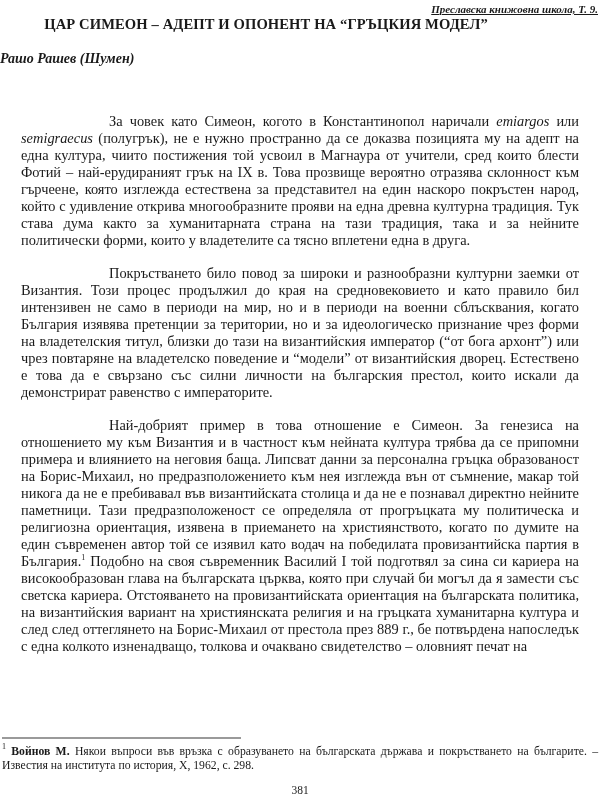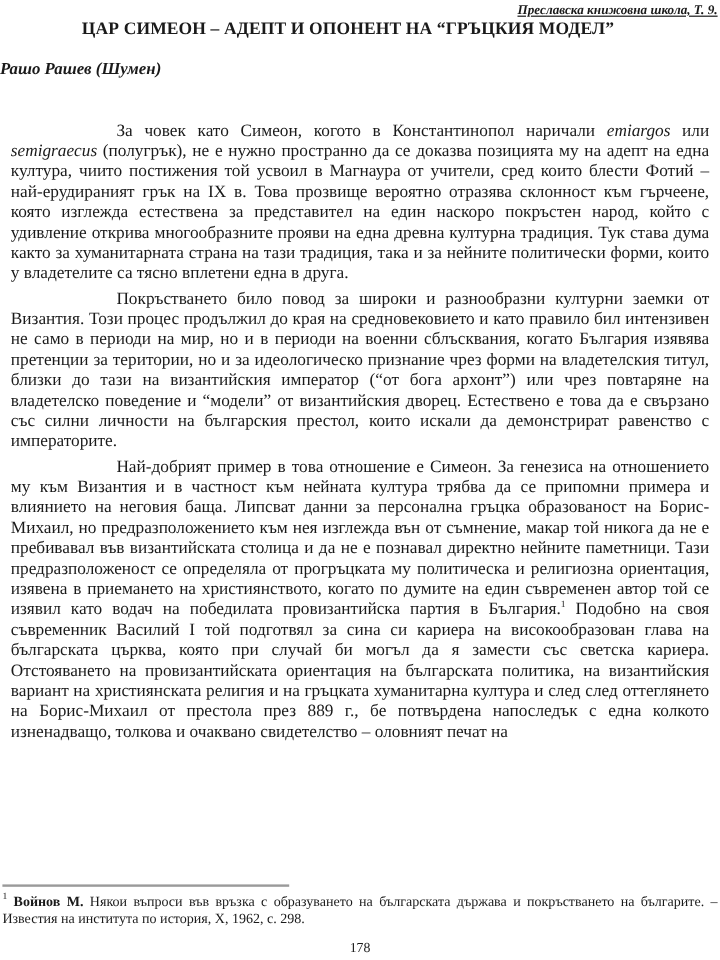--- a/index.html
+++ b/index.html
@@ -8,31 +8,31 @@
       font-family: "Liberation Serif", "DejaVu Serif", serif;
       color: #1a1a1a;
     }
     .running-head {
       position: absolute; top: 3px; right: 2px;
       font-size: 11px; font-weight: bold; font-style: italic;
       text-decoration: underline;
     }
     .title {
       position: absolute; top: 16px; left: 0; width: 532px; text-align: center;
-      font-size: 14.6px; font-weight: bold; letter-spacing: 0.1px; padding-left: 24px;
+      font-size: 14.6px; font-weight: bold; letter-spacing: 0.1px;
     }
     .author {
       position: absolute; top: 51px; left: 0; width: 600px; text-align: left;
       font-size: 14px; font-weight: bold; font-style: italic;
     }
     .body-text {
       position: absolute; top: 97px; left: 5px; width: 590px;
       font-size: 14.4px; line-height: 17px;
     }
-    .body-text p { margin: 4px; text-align: justify; text-indent: 88px; }
+    .body-text p { margin: 16px; text-align: justify; text-indent: 88px; }
     .body-text em { font-style: italic; }
     sup { font-size: 8px; line-height: 0; vertical-align: 6px; }
     .fn-rule {
       position: absolute; top: 737px; left: 2px; width: 239px; height: 2px;
       background: #9a9a9a;
     }
     .footnote {
       position: absolute; top: 745px; left: 2px; width: 596px;
       font-size: 11.7px; line-height: 14px; text-align: justify;
     }
@@ -57,13 +57,13 @@
   <p><span>Най-добрият пример в това отношение е Симеон. За генезиса на отношението му към Византия и в частност към нейната култура трябва да се припомни примера и влиянието на неговия баща. Липсват данни за персонална гръцка образованост на Борис-Михаил, но предразположението към нея изглежда вън от съмнение, макар той никога да не е пребивавал във византийската столица и да не е познавал директно нейните паметници. Тази предразположеност се определяла от прогръцката му политическа и религиозна ориентация, изявена в приемането на християнството, когато по думите на един съвременен автор той се изявил като водач на победилата провизантийска партия в България.</span><sup>1</sup><span> Подобно на своя съвременник Василий I той подготвял за сина си кариера на високообразован глава на българската църква, която при случай би могъл да я замести със светска кариера. Отстояването на провизантийската ориентация на българската политика, на византийския вариант на християнската религия и на гръцката хуманитарна култура и след след оттеглянето на Борис-Михаил от престола през 889 г., бе потвърдена напоследък с една колкото изненадващо, толкова и очаквано свидетелство – оловният печат на</span></p>
 </div>
 
 <div class="fn-rule"></div>
 
 <div class="footnote">
   <sup>1</sup>
   <span class="fn-author">Войнов М.</span><span> Някои въпроси във връзка с образуването на българската държава и покръстването на българите. – Известия на института по история, X, 1962, с. 298.</span>
 </div>
 
-<div class="page-number">178</div>
+<div class="page-number">381</div>
 
 </body></html>

